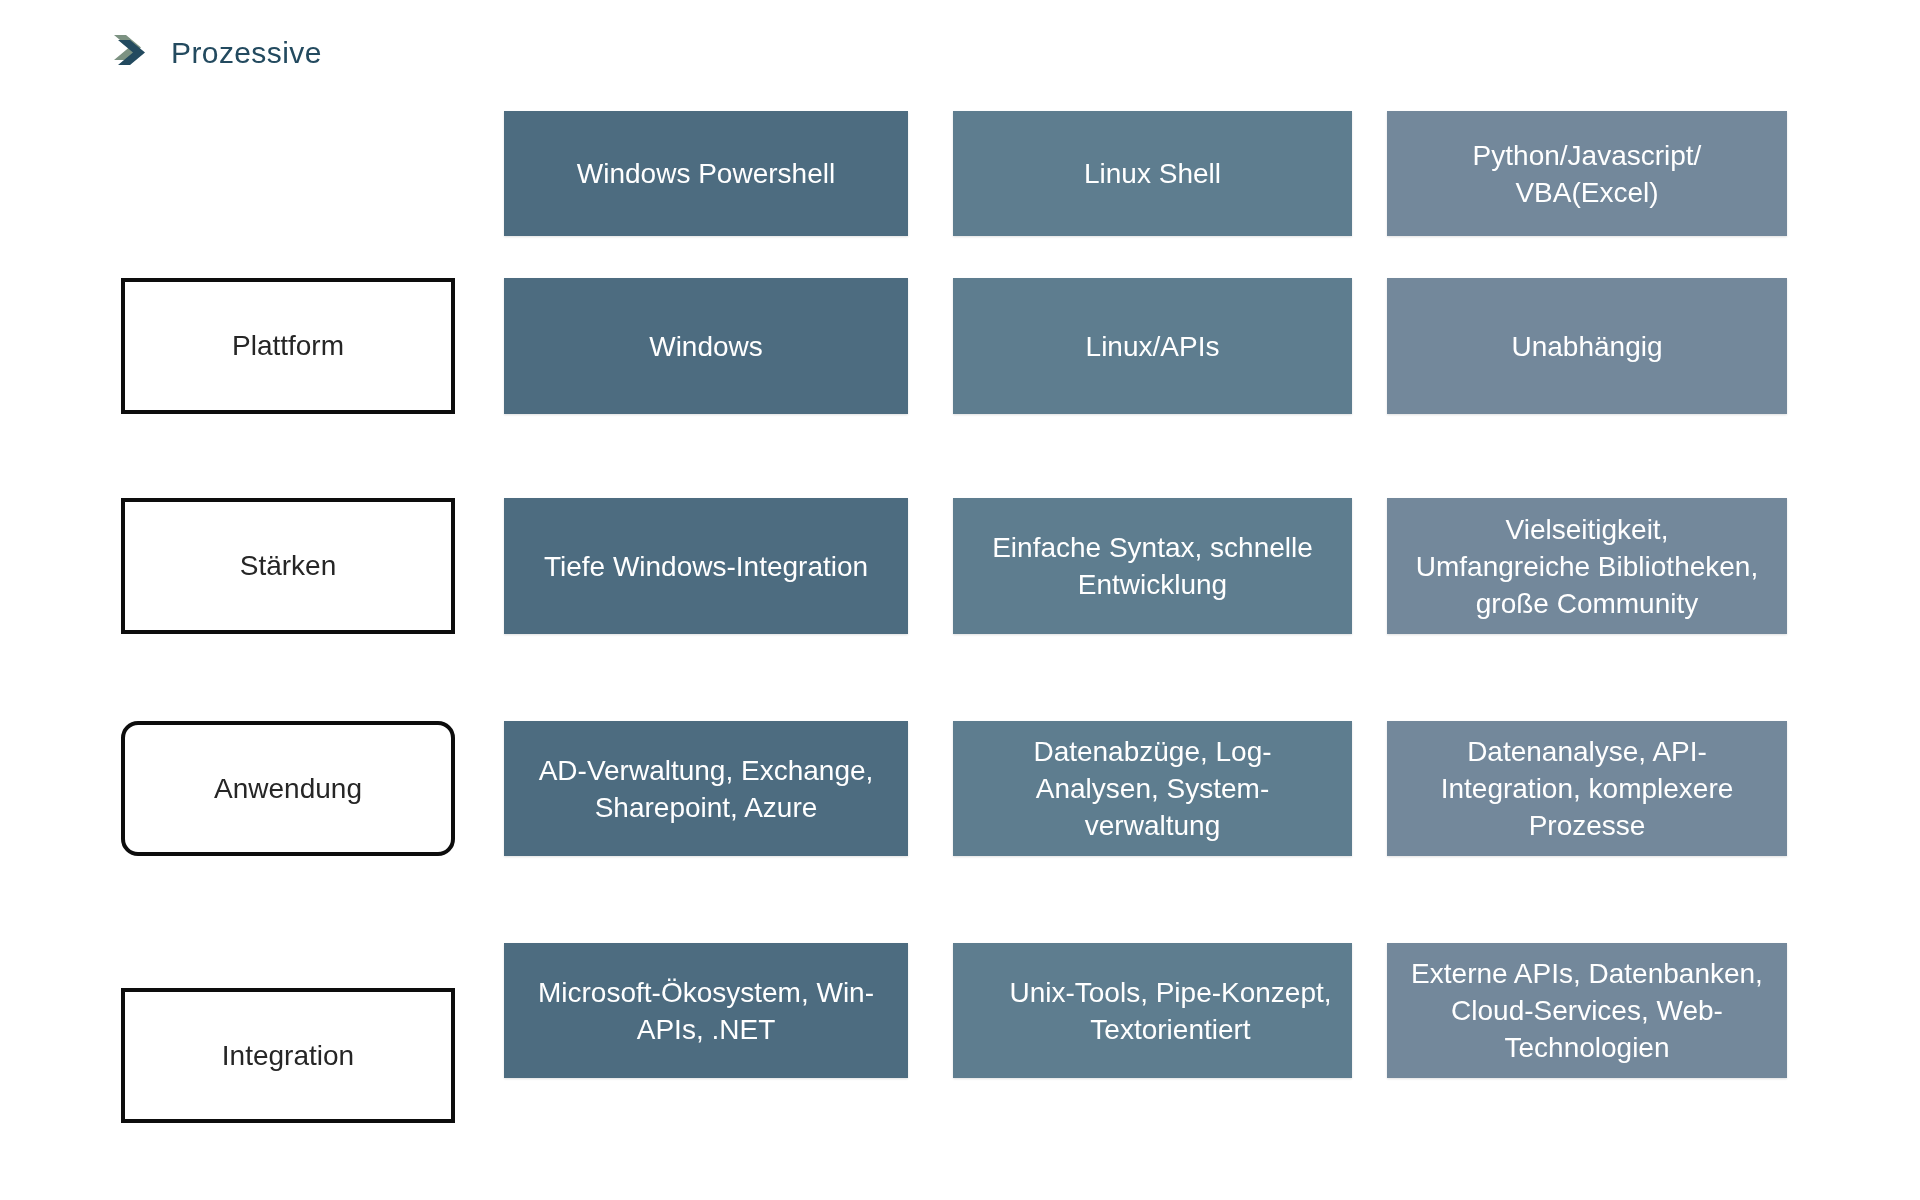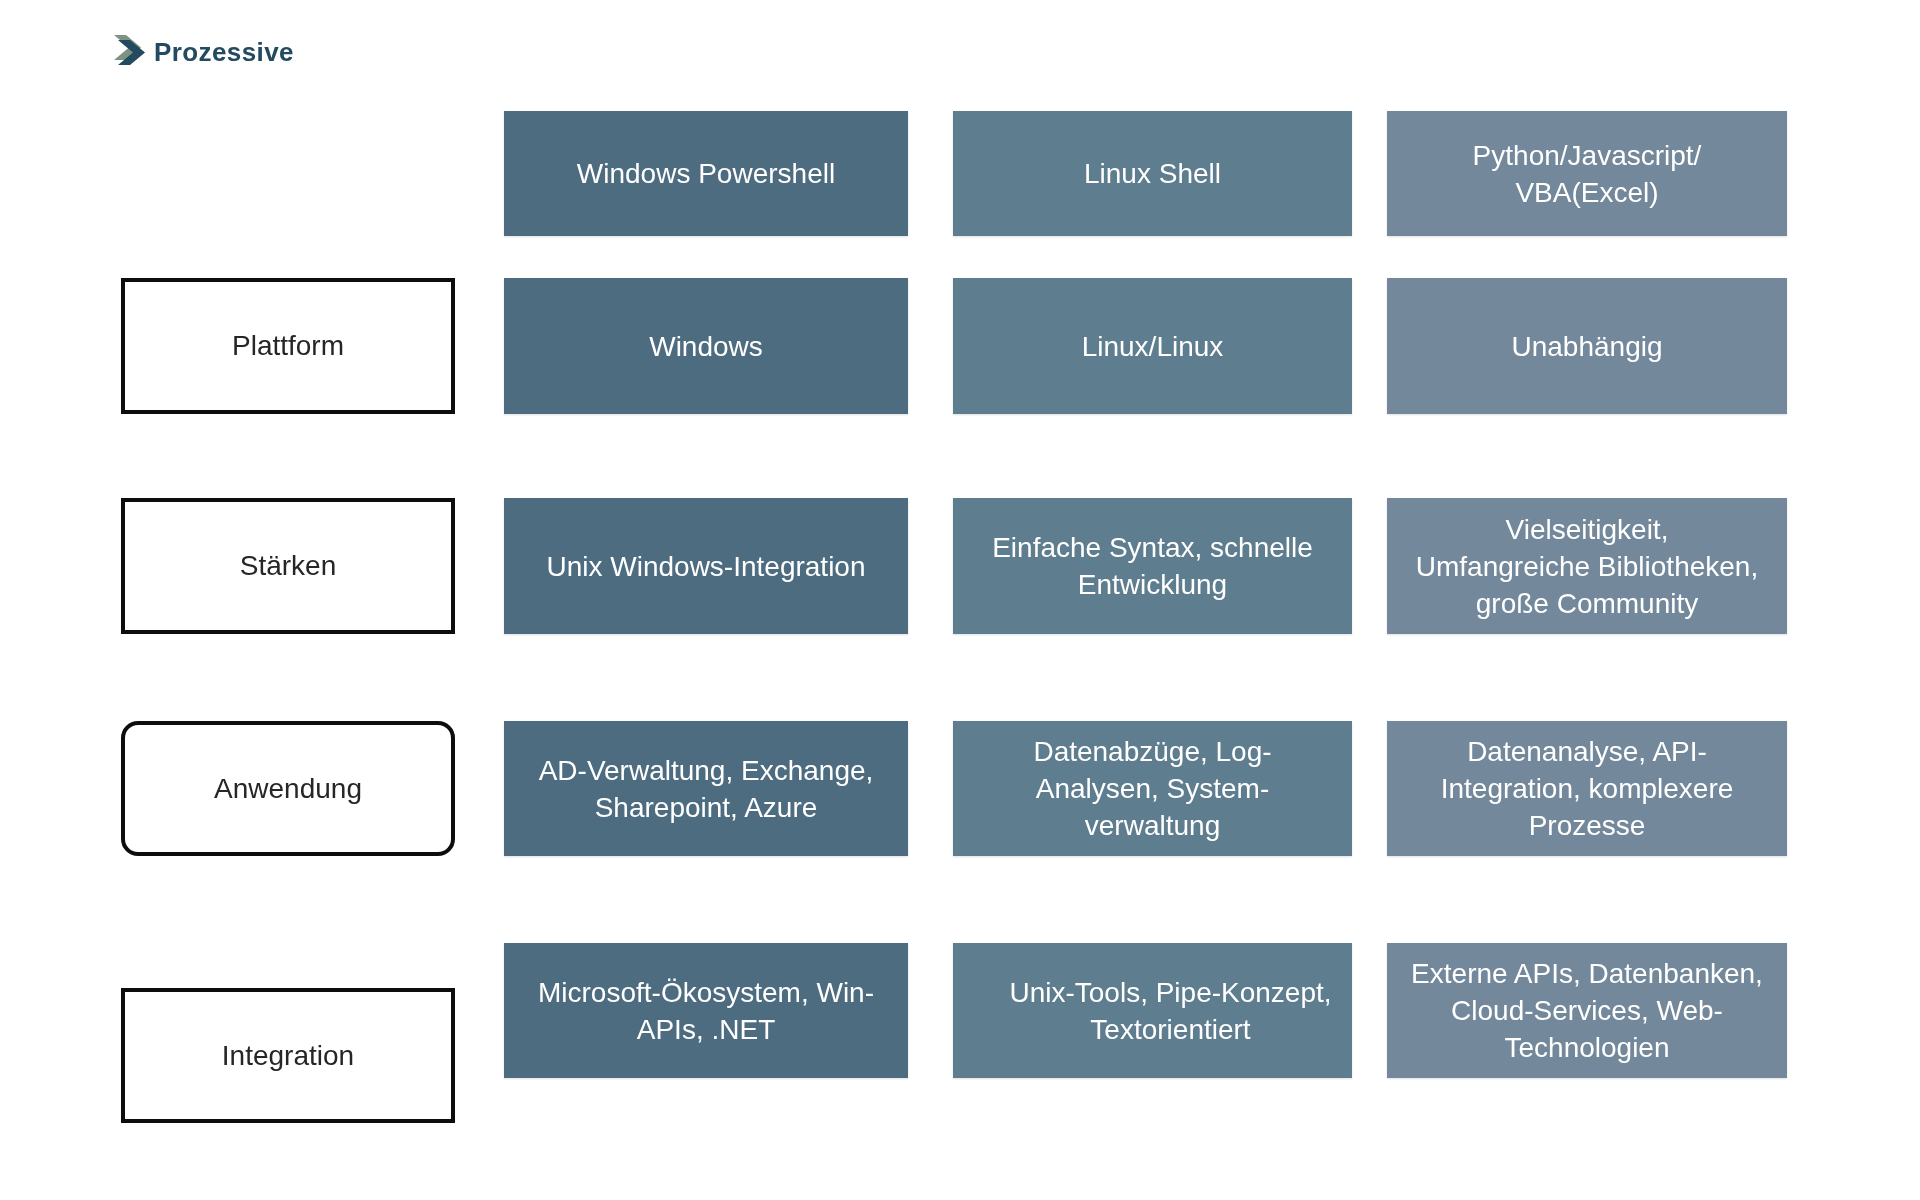--- a/index.html
+++ b/index.html
@@ -12,22 +12,22 @@
     overflow: hidden;
   }
 
   
   .logo {
     position: absolute; left: 113px; top: 35px;
     display: flex; align-items: center;
   }
   .logo svg { width: 38px; height: 35px; display: block; }
   .logo-text {
-    font-size: 26px; font-weight: 700; letter-spacing: 0.4px;
-    margin-left: 3px;
+    font-size: 30px; font-weight: 400; letter-spacing: 0.4px;
+    margin-left: 20px;
   }
 
   
   .band { position: absolute; left: 121px; display: flex; }
   .spacer { width: 334px; flex: none; }
   .c1 { margin-left: 49px; width: 404px; flex: none; }
   .c2 { margin-left: 45px; width: 399px; flex: none; }
   .c3 { margin-left: 35px; width: 400px; flex: none; }
 
   #row-header { top: 111px;  height: 125px; }
@@ -74,27 +74,27 @@
   <div class="spacer"></div>
   <div class="cell c1" style="background-color: rgb(77, 108, 128);">Windows Powershell</div>
   <div class="cell c2" style="background-color: rgb(94, 125, 143);">Linux Shell</div>
   <div class="cell c3" style="background-color: rgb(115, 136, 155);">Python/Javascript/
 VBA(Excel)</div>
 </div>
 
 <div class="band" id="row-0">
   <div class="label-box" style="color: rgb(38, 38, 38);">Plattform</div>
   <div class="cell c1" style="background-color: rgb(77, 108, 128);">Windows</div>
-  <div class="cell c2" style="background-color: rgb(94, 125, 143);">Linux/Linux</div>
+  <div class="cell c2" style="background-color: rgb(94, 125, 143);">Linux/APIs</div>
   <div class="cell c3" style="background-color: rgb(115, 136, 155);">Unabhängig</div>
 </div>
 
 <div class="band" id="row-1">
   <div class="label-box" style="color: rgb(38, 38, 38);">Stärken</div>
-  <div class="cell c1" style="background-color: rgb(77, 108, 128);">Unix Windows-Integration</div>
+  <div class="cell c1" style="background-color: rgb(77, 108, 128);">Tiefe Windows-Integration</div>
   <div class="cell c2" style="background-color: rgb(94, 125, 143);">Einfache Syntax, schnelle
 Entwicklung</div>
   <div class="cell c3" style="background-color: rgb(115, 136, 155);">Vielseitigkeit,
 Umfangreiche Bibliotheken,
 große Community</div>
 </div>
 
 <div class="band" id="row-2">
   <div class="label-box" style="color: rgb(38, 38, 38); border-radius: 17px;">Anwendung</div>
   <div class="cell c1" style="background-color: rgb(77, 108, 128);">AD-Verwaltung, Exchange,

